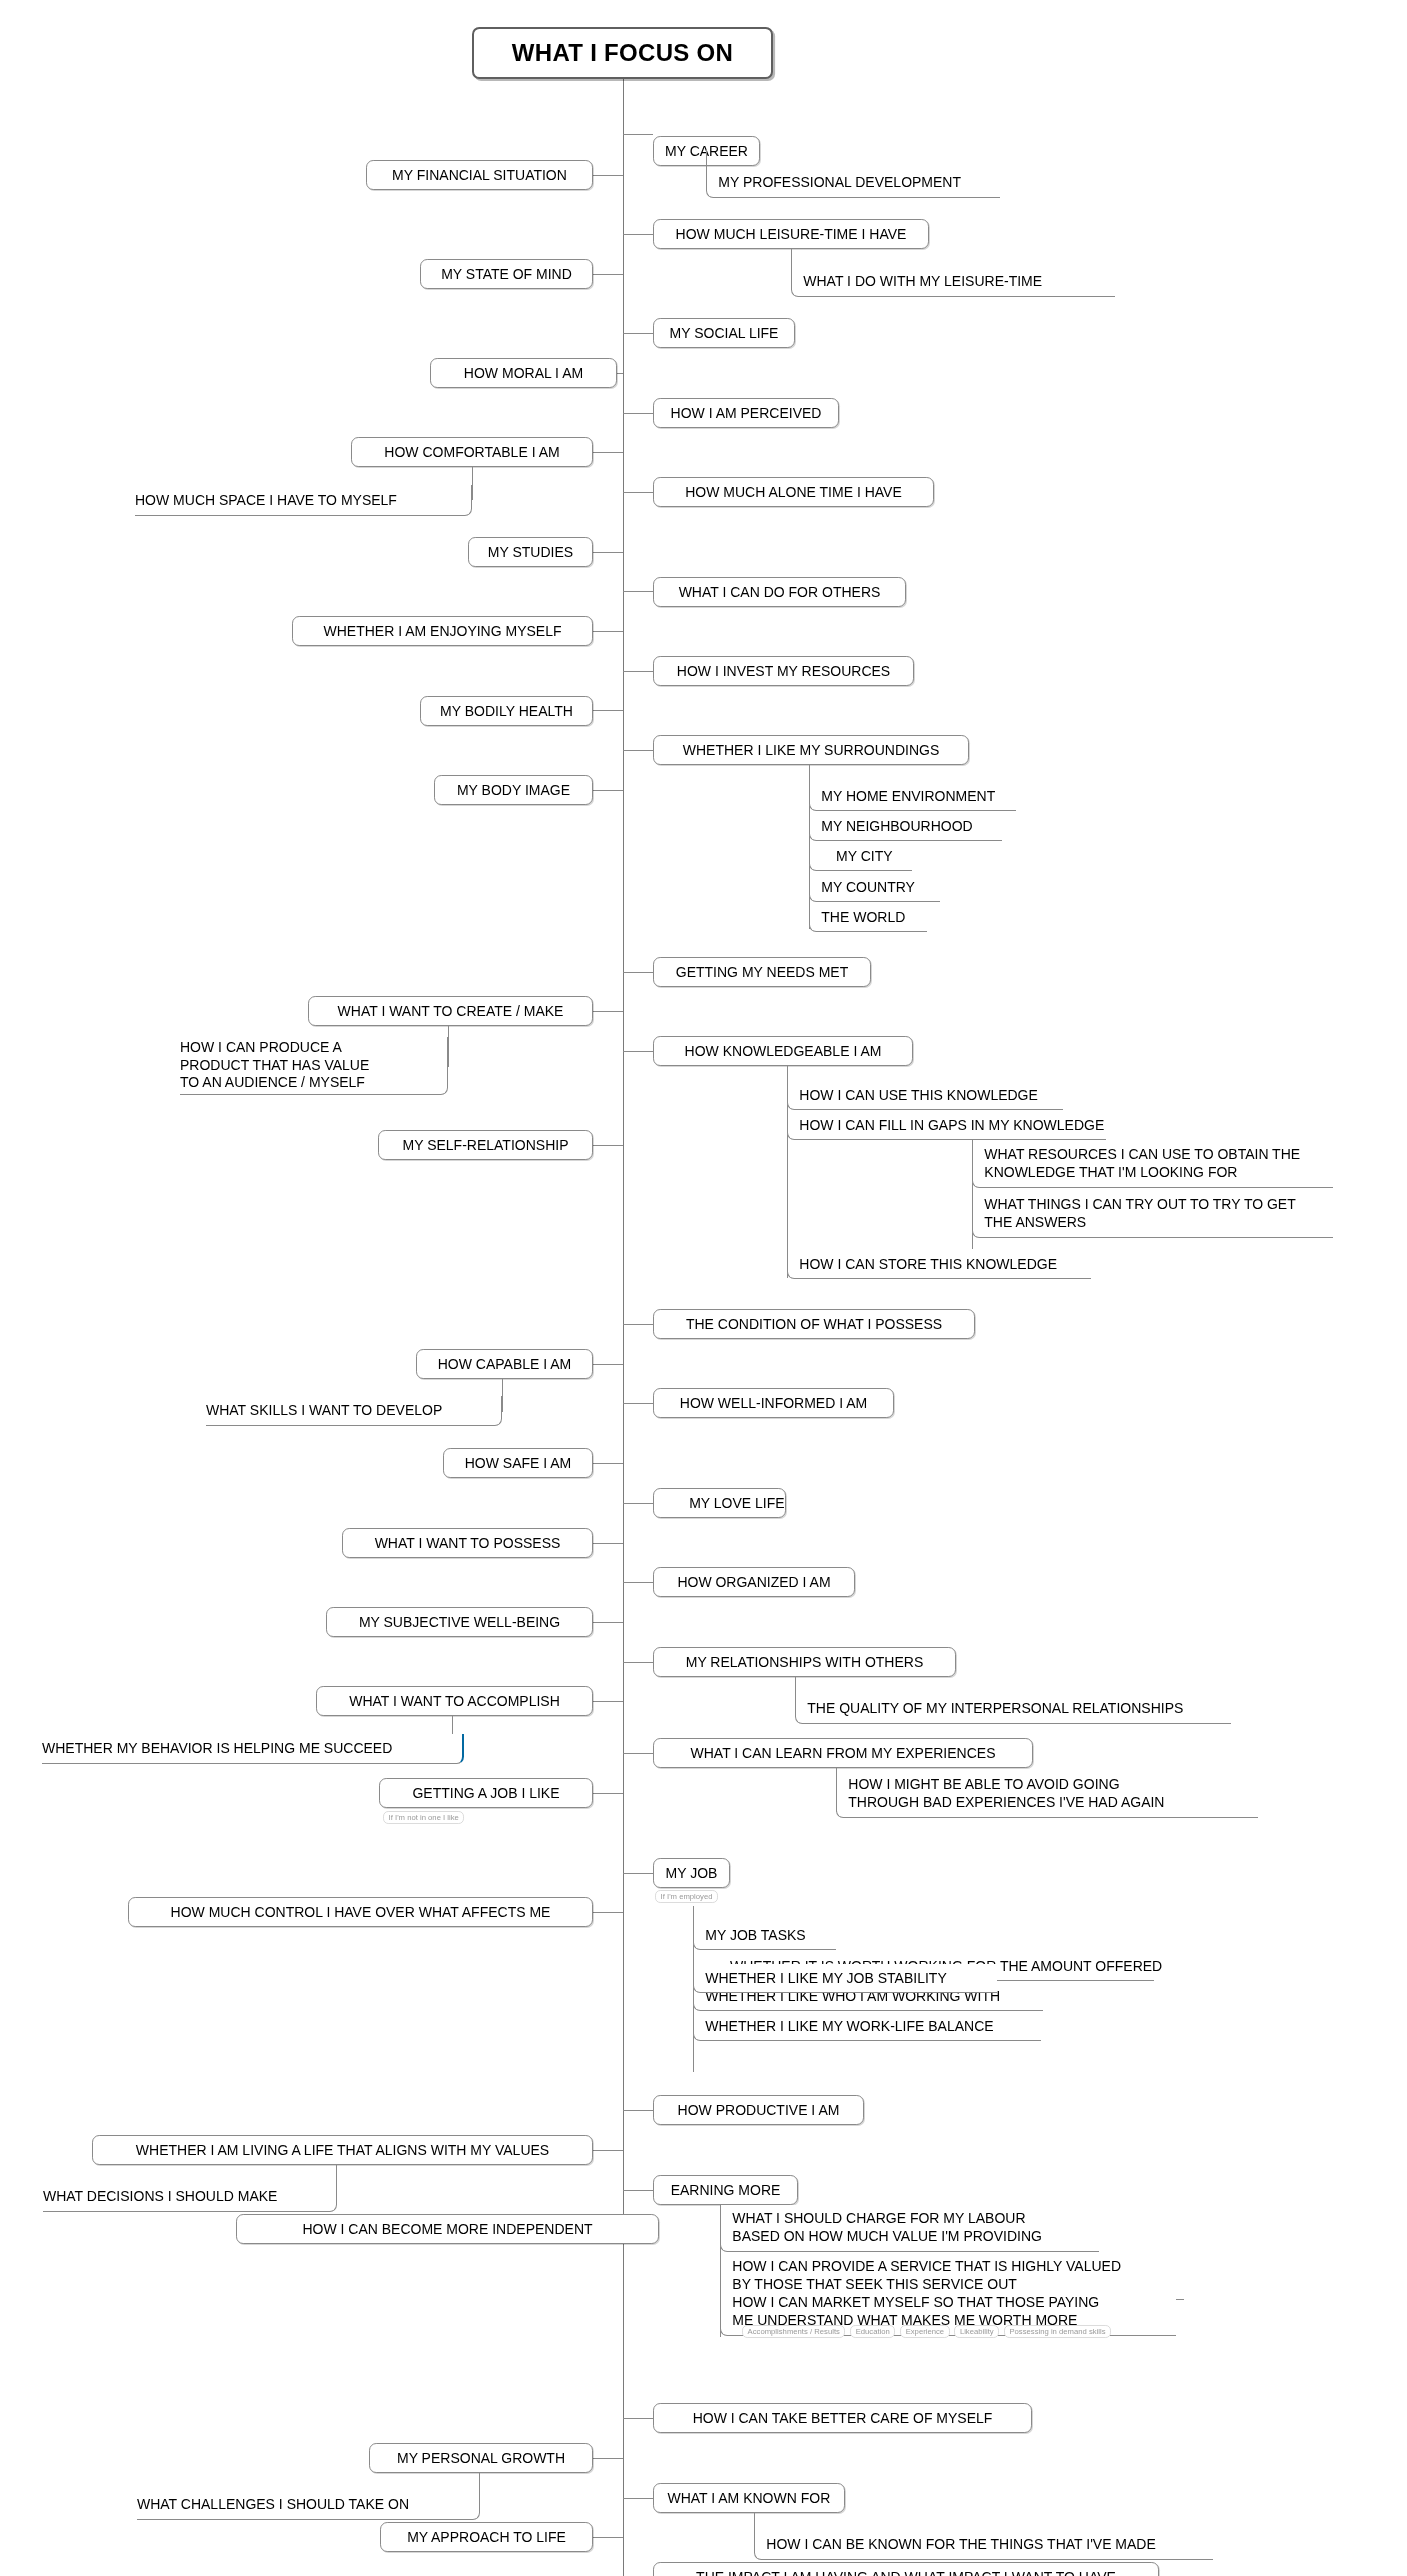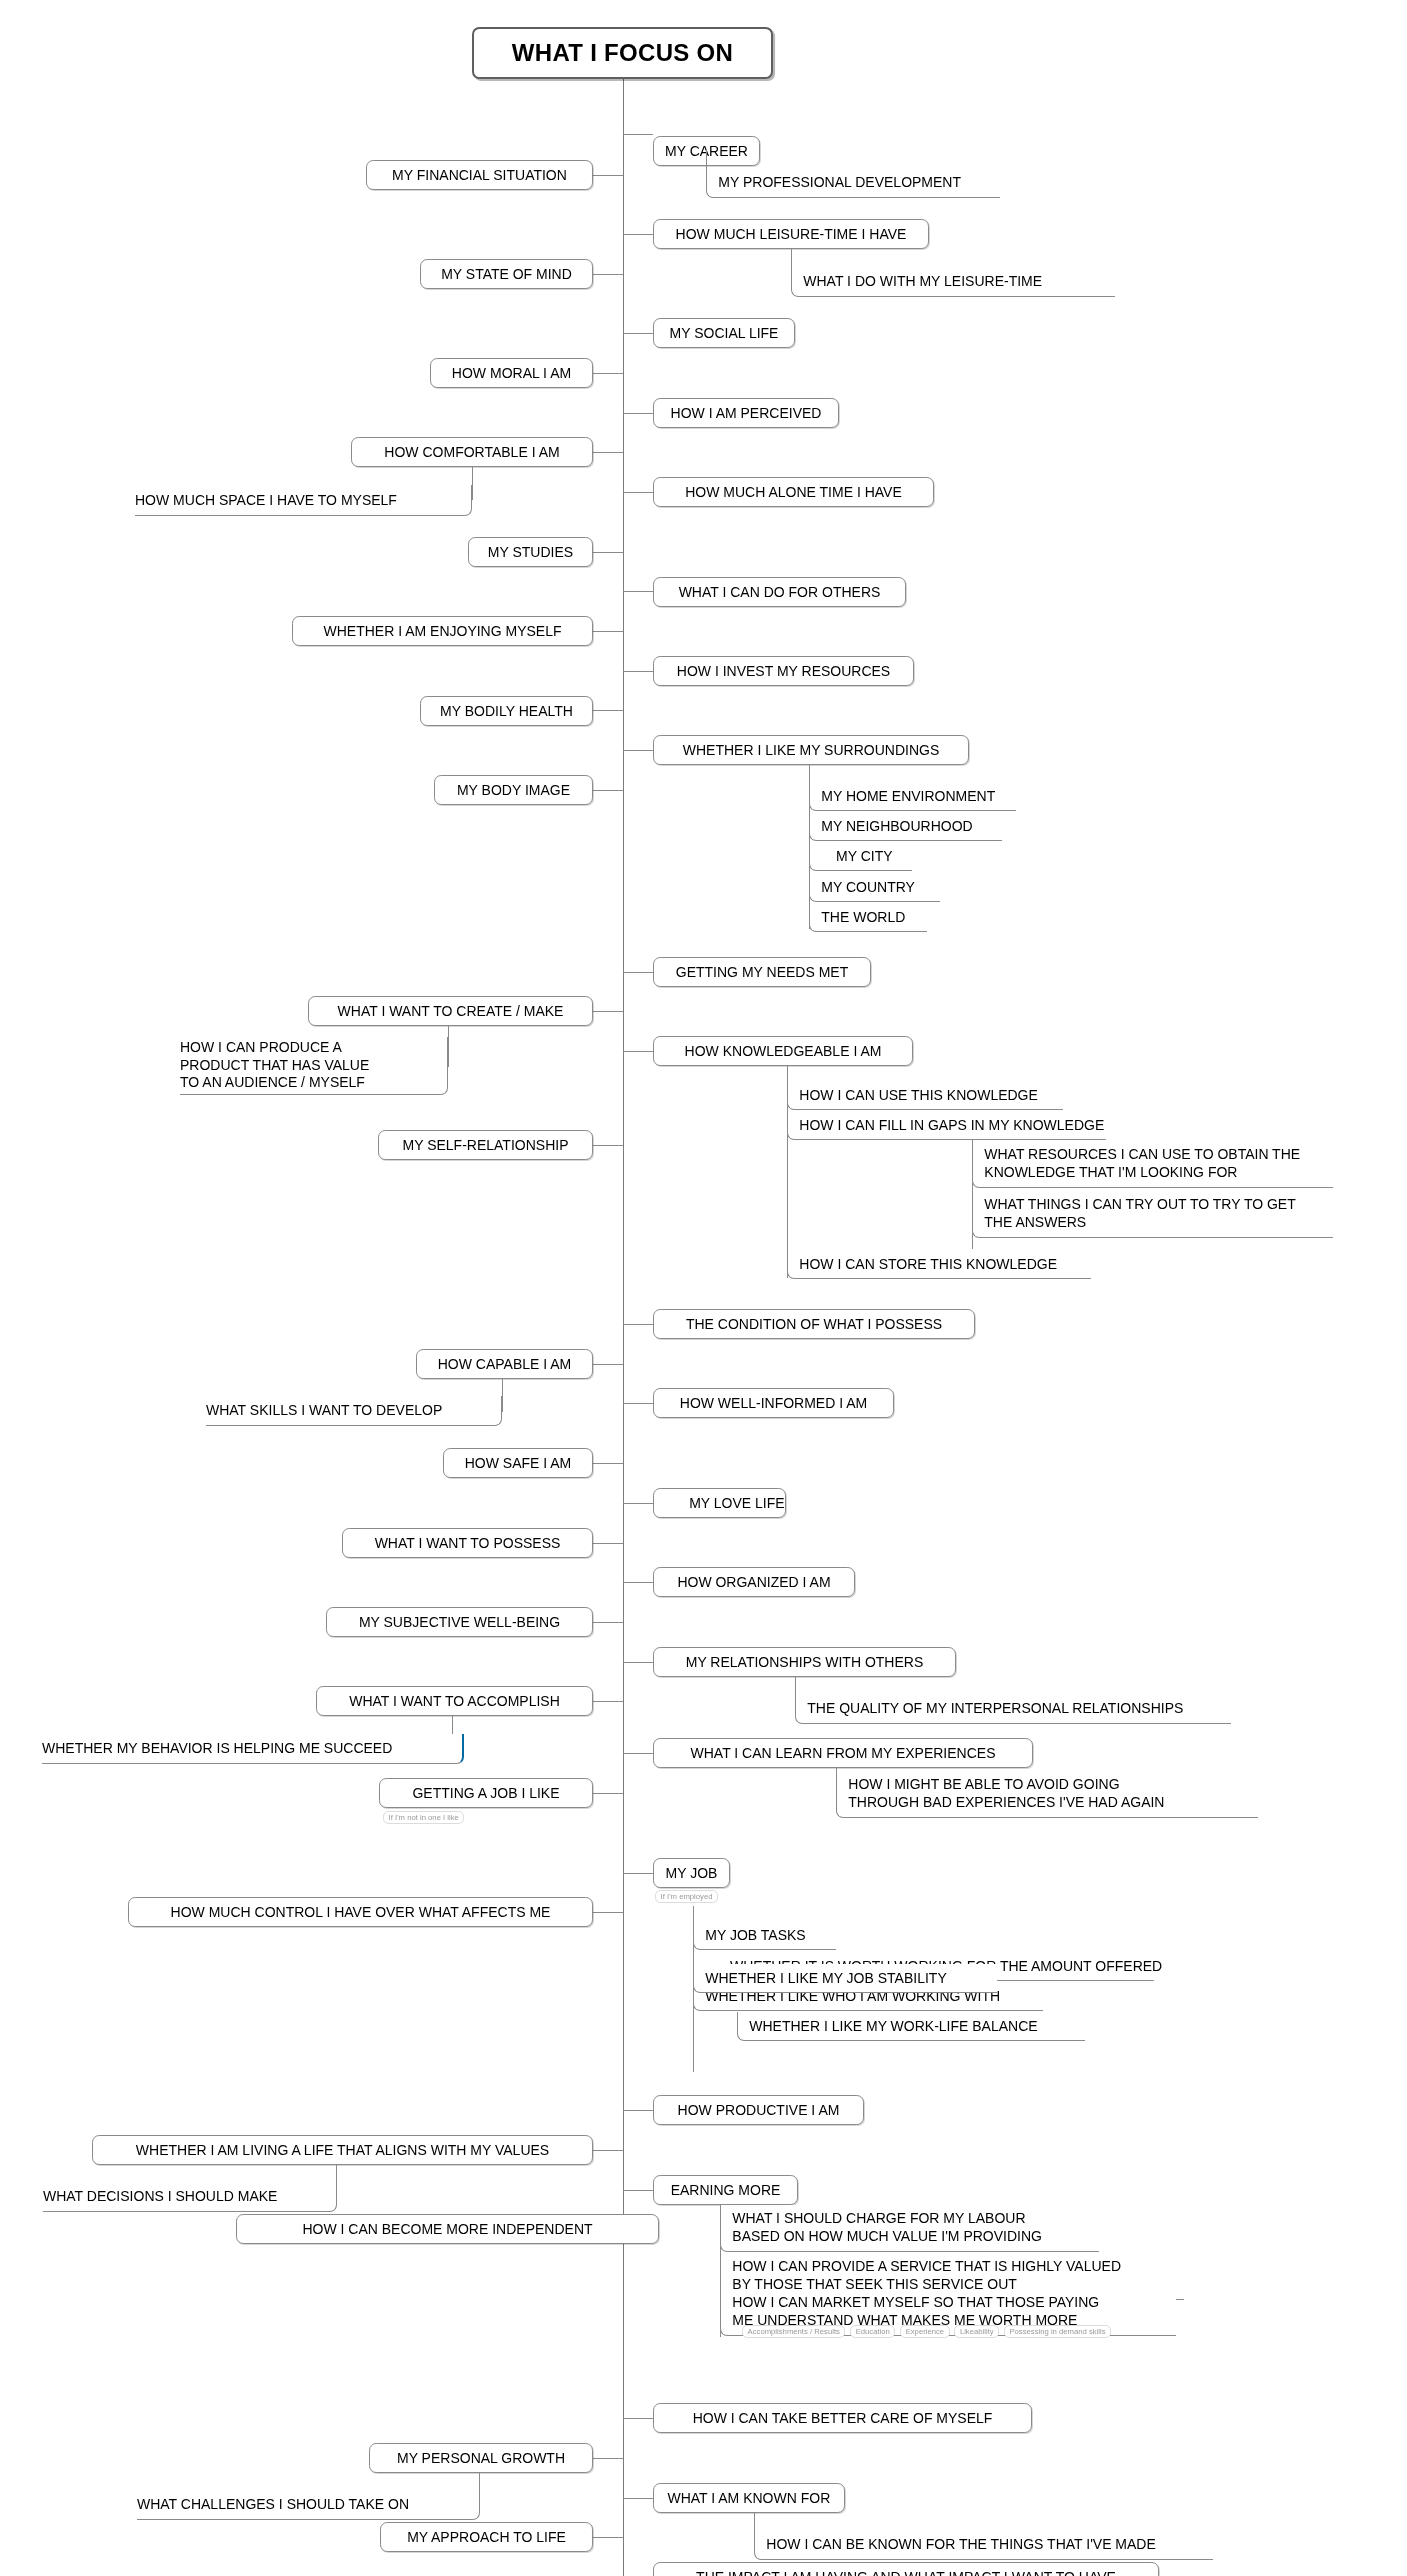--- a/index.html
+++ b/index.html
@@ -120,21 +120,21 @@
   <div class="ln lnv" style="left:791px;top:249px;height:33px;"></div>
   <div class="node lvl2" style="left:791px;top:266px;width:324px;height:31px;">WHAT I DO WITH MY LEISURE-TIME</div>
 
   <div class="ln lnh" style="left:593px;top:274px;width:30px;"></div>
   <div class="node lvl1" style="left:420px;top:259px;width:173px;height:30px;">MY STATE OF MIND</div>
 
   <div class="ln lnh" style="left:623px;top:333px;width:30px;"></div>
   <div class="node lvl1" style="left:653px;top:318px;width:142px;height:30px;">MY SOCIAL LIFE</div>
 
   <div class="ln lnh" style="left:593px;top:373px;width:30px;"></div>
-  <div class="node lvl1" style="left:430px;top:358px;width:163px;height:30px;">HOW MORAL I AM</div>
+  <div class="node lvl1" style="left:430px;top:358px;width:187px;height:30px;">HOW MORAL I AM</div>
 
   <div class="ln lnh" style="left:623px;top:413px;width:30px;"></div>
   <div class="node lvl1" style="left:653px;top:398px;width:186px;height:30px;">HOW I AM PERCEIVED</div>
 
   <div class="ln lnh" style="left:593px;top:452px;width:30px;"></div>
   <div class="node lvl1" style="left:351px;top:437px;width:242px;height:30px;">HOW COMFORTABLE I AM</div>
   <div class="ln lnv" style="left:472px;top:467px;height:33px;"></div>
   <div class="node lvl2" style="left:135px;top:485px;width:337px;height:31px;
               border-left:none;border-right:1px solid #8a8a8a;
               border-bottom-left-radius:0;border-bottom-right-radius:7.2px;
@@ -251,21 +251,21 @@
   <div class="node lvl1" style="left:379px;top:1778px;width:214px;height:30px;">GETTING A JOB I LIKE</div>
   <div class="chip" style="left:383px;top:1811px;">If I'm not in one I like</div>
 
   <div class="ln lnh" style="left:623px;top:1873px;width:30px;"></div>
   <div class="node lvl1" style="left:653px;top:1858px;width:77px;height:30px;">MY JOB</div>
   <div class="chip" style="left:655px;top:1890px;">If I'm employed</div>
   <div class="ln lnv" style="left:693px;top:1906px;height:166px;"></div>
   <div class="node lvl2" style="left:693px;top:1921px;width:143px;height:29px;">MY JOB TASKS</div>
   <div class="node lvl2" style="left:693px;top:1952px;width:461px;height:29px;padding-left:36px;">WHETHER IT IS WORTH WORKING FOR THE AMOUNT OFFERED</div>
   <div class="node lvl2" style="left:693px;top:1982px;width:350px;height:29px;">WHETHER I LIKE WHO I AM WORKING WITH</div>
-  <div class="node lvl2" style="left:693px;top:2012px;width:348px;height:29px;margin-left:44px;">WHETHER I LIKE MY WORK-LIFE BALANCE</div>
+  <div class="node lvl2" style="left:693px;top:2012px;width:348px;height:29px;">WHETHER I LIKE MY WORK-LIFE BALANCE</div>
   <div class="node lvl2" style="left:693px;top:1964px;width:304px;height:29px;">WHETHER I LIKE MY JOB STABILITY</div>
 
   <div class="ln lnh" style="left:593px;top:1912px;width:30px;"></div>
   <div class="node lvl1" style="left:128px;top:1897px;width:465px;height:30px;">HOW MUCH CONTROL I HAVE OVER WHAT AFFECTS ME</div>
 
   <div class="ln lnh" style="left:623px;top:2110px;width:30px;"></div>
   <div class="node lvl1" style="left:653px;top:2095px;width:211px;height:30px;">HOW PRODUCTIVE I AM</div>
 
   <div class="ln lnh" style="left:593px;top:2150px;width:30px;"></div>
   <div class="node lvl1" style="left:92px;top:2135px;width:501px;height:30px;">WHETHER I AM LIVING A LIFE THAT ALIGNS WITH MY VALUES</div>

